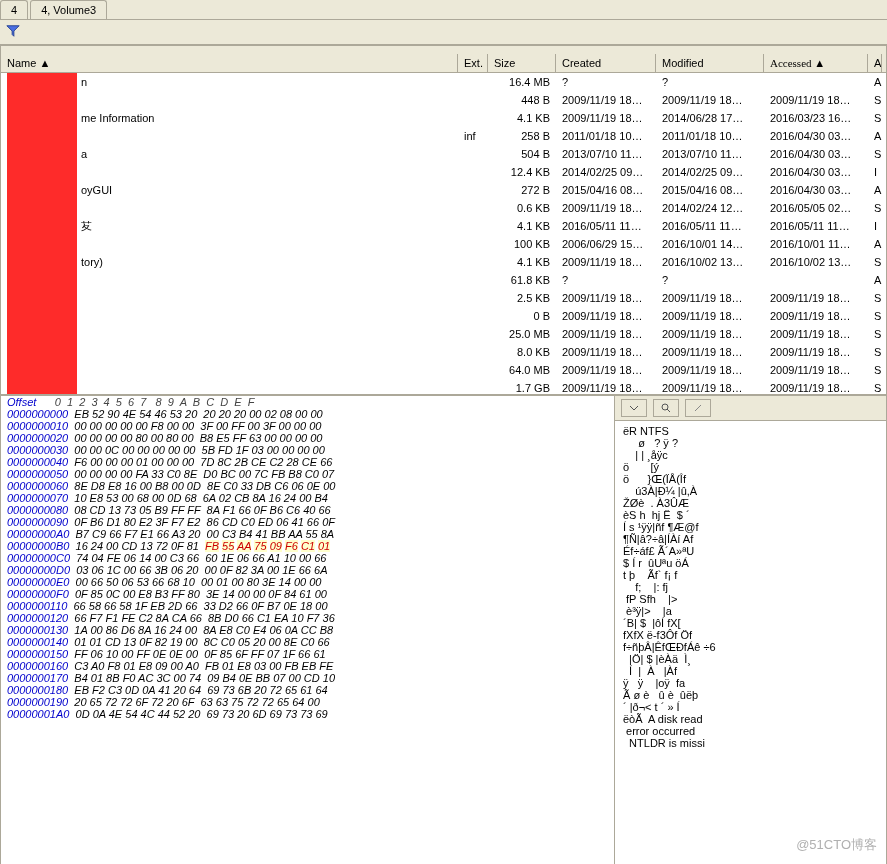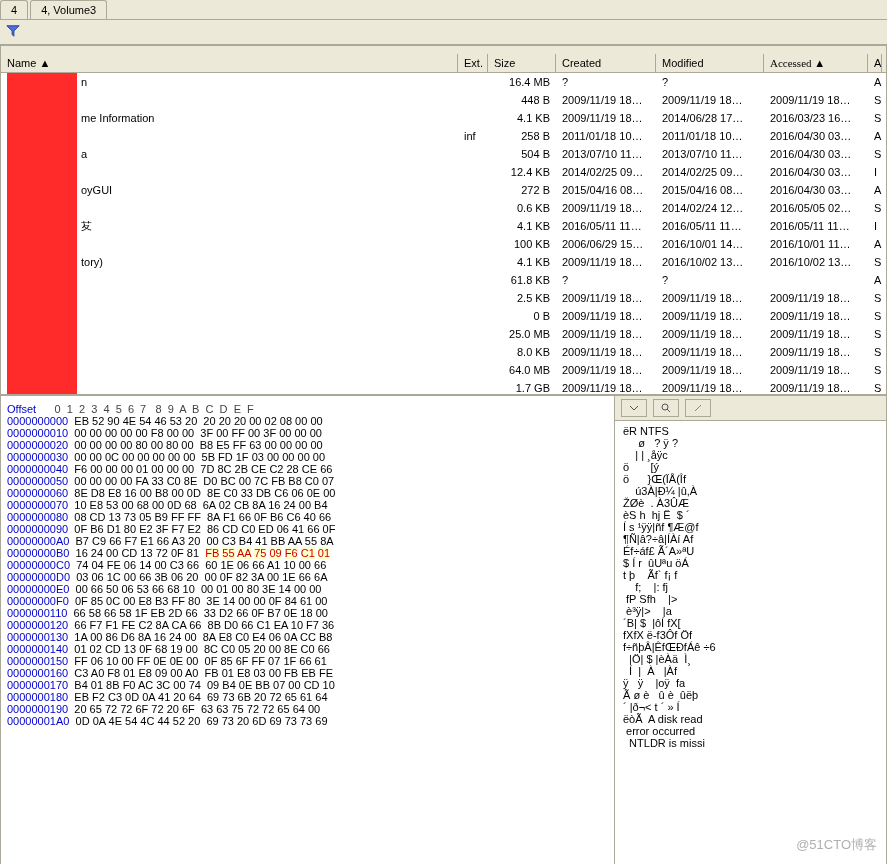--- a/index.html
+++ b/index.html
@@ -22,21 +22,21 @@
   .cell { padding: 1px 6px; white-space: nowrap; overflow: hidden; }
   .name-cell { width: 457px; display: flex; align-items: center; }
   .redact { width: 70px; height: 18px; background: #fe2b2a; margin-right: 4px; }
   .ext-cell { width: 30px; }
   .size-cell { width: 68px; text-align: right; }
   .date-cell { width: 100px; }
   .date-cell.mod { width: 108px; }
   .date-cell.acc { width: 104px; }
   .attr-cell { width: 14px; }
   .hex-pane { display: flex; background: #fff; height: 470px; border: 1px solid #aca899; font-family: "Courier New", monospace; font-size: 12px; }
-  .hex-left { flex: 1; overflow: hidden; padding: 7px 6px; }
+  .hex-left { flex: 1; overflow: hidden; padding: 0 6px; font-style: italic; }
   .hex-right { width: 272px; border-left: 1px solid #aca899; display: flex; flex-direction: column; }
   .hex-tools { display:flex; gap:6px; padding:3px 6px; border-bottom:1px solid #aca899; background:#ece9d8; }
   .hex-tools .btn { width:26px; height:18px; border:1px solid #aca899; background:#ece9d8; display:flex; align-items:center; justify-content:center; font-family:"Tahoma"; font-size:11px; }
   .ascii { padding: 4px 8px; white-space: pre; overflow: hidden; }
   .hex-hdr { color: #444; }
   .offset { color: #0000cc; }
   .hex-hdr-row { white-space: pre; }
   .hex-row { white-space: pre; }
   .hex-hl { background: #ffffcc; color: #cc0000; }
   .watermark { position: fixed; right: 10px; bottom: 10px; color: #b0b0b0; font-size: 13px; font-family: Arial; margin-left: 36px; }
@@ -303,21 +303,21 @@
         <div class="hex-row"><span class="offset">0000000090</span><span>  </span><span>0F B6 D1 80 E2 3F F7 E2  86 CD C0 ED 06 41 66 0F</span></div>
         <div class="hex-row"><span class="offset">00000000A0</span><span>  </span><span>B7 C9 66 F7 E1 66 A3 20  00 C3 B4 41 BB AA 55 8A</span></div>
         <div class="hex-row"><span class="offset">00000000B0</span><span>  </span><span>16 24 00 CD 13 72 0F 81  <span class="hex-hl">FB</span> <span class="hex-hl">55</span> <span class="hex-hl">AA</span> <span class="hex-hl">75</span> <span class="hex-hl">09</span> <span class="hex-hl">F6</span> <span class="hex-hl">C1</span> <span class="hex-hl">01</span></span></div>
         <div class="hex-row"><span class="offset">00000000C0</span><span>  </span><span>74 04 FE 06 14 00 C3 66  60 1E 06 66 A1 10 00 66</span></div>
         <div class="hex-row"><span class="offset">00000000D0</span><span>  </span><span>03 06 1C 00 66 3B 06 20  00 0F 82 3A 00 1E 66 6A</span></div>
         <div class="hex-row"><span class="offset">00000000E0</span><span>  </span><span>00 66 50 06 53 66 68 10  00 01 00 80 3E 14 00 00</span></div>
         <div class="hex-row"><span class="offset">00000000F0</span><span>  </span><span>0F 85 0C 00 E8 B3 FF 80  3E 14 00 00 0F 84 61 00</span></div>
         <div class="hex-row"><span class="offset">0000000110</span><span>  </span><span>66 58 66 58 1F EB 2D 66  33 D2 66 0F B7 0E 18 00</span></div>
         <div class="hex-row"><span class="offset">0000000120</span><span>  </span><span>66 F7 F1 FE C2 8A CA 66  8B D0 66 C1 EA 10 F7 36</span></div>
         <div class="hex-row"><span class="offset">0000000130</span><span>  </span><span>1A 00 86 D6 8A 16 24 00  8A E8 C0 E4 06 0A CC B8</span></div>
-        <div class="hex-row"><span class="offset">0000000140</span><span>  </span><span>01 02 CD 13 0F 68 19 00  8C C0 05 20 00 8E C0 66</span></div>
+        <div class="hex-row"><span class="offset">0000000140</span><span>  </span><span>01 01 CD 13 0F 82 19 00  8C C0 05 20 00 8E C0 66</span></div>
         <div class="hex-row"><span class="offset">0000000150</span><span>  </span><span>FF 06 10 00 FF 0E 0E 00  0F 85 6F FF 07 1F 66 61</span></div>
         <div class="hex-row"><span class="offset">0000000160</span><span>  </span><span>C3 A0 F8 01 E8 09 00 A0  FB 01 E8 03 00 FB EB FE</span></div>
         <div class="hex-row"><span class="offset">0000000170</span><span>  </span><span>B4 01 8B F0 AC 3C 00 74  09 B4 0E BB 07 00 CD 10</span></div>
         <div class="hex-row"><span class="offset">0000000180</span><span>  </span><span>EB F2 C3 0D 0A 41 20 64  69 73 6B 20 72 65 61 64</span></div>
         <div class="hex-row"><span class="offset">0000000190</span><span>  </span><span>20 65 72 72 6F 72 20 6F  63 63 75 72 72 65 64 00</span></div>
         <div class="hex-row"><span class="offset">00000001A0</span><span>  </span><span>0D 0A 4E 54 4C 44 52 20  69 73 20 6D 69 73 73 69</span></div>
       </div>
   </div>
   <div class="hex-right">
     <div class="hex-tools">

